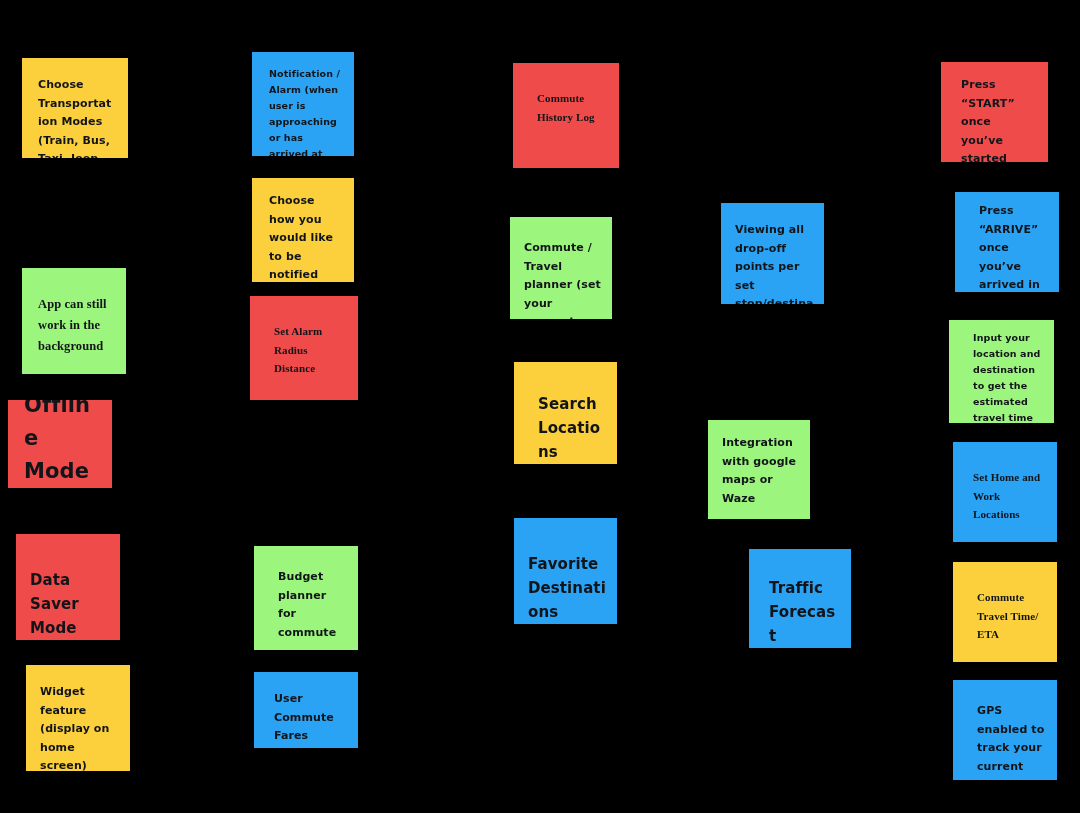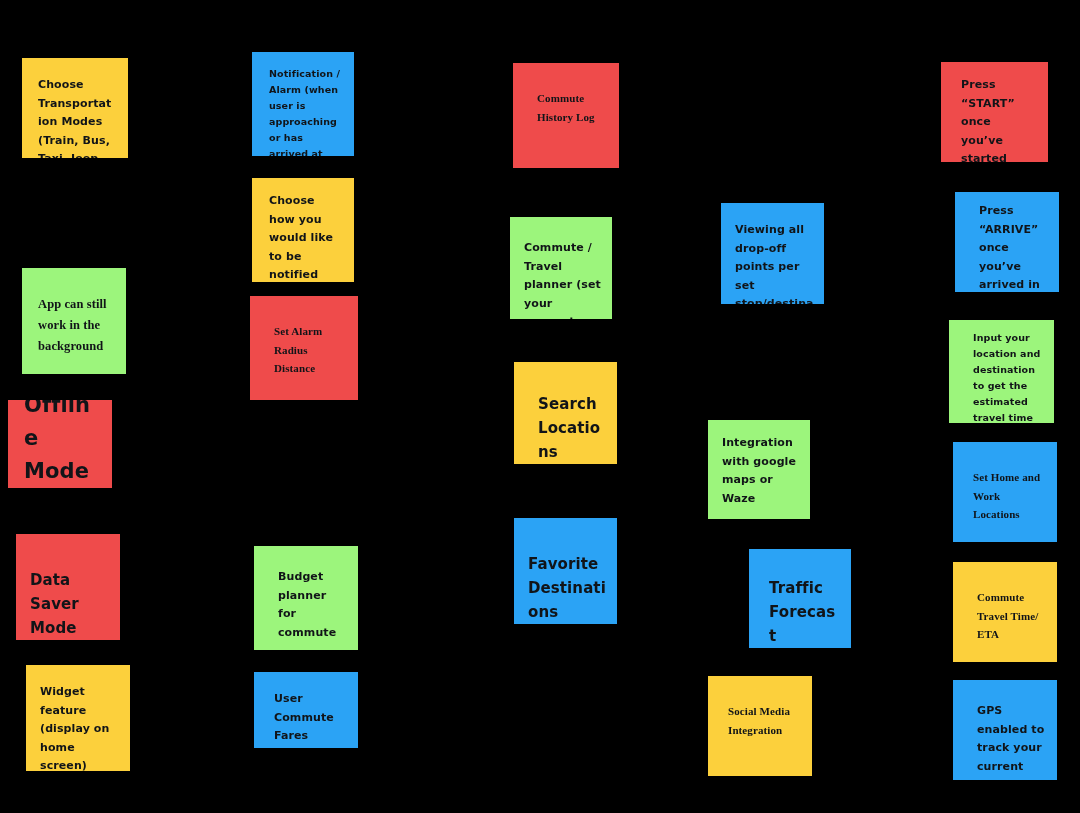--- a/index.html
+++ b/index.html
@@ -136,23 +136,20 @@
   </div>
 
   <div class="note c-green t-sm p-e v-top pad-top-14" style="left:708px; top:420px; width:102px; height:99px;">
     <span class="note-text">Integration with google maps or Waze</span>
   </div>
 
   <div class="note c-blue t-lg p-d v-center" style="left:749px; top:549px; width:102px; height:99px;">
     <span class="note-text">Traffic Forecast</span>
   </div>
 
-  <div class="note c-yellow t-sm p-d v-top pad-top-26" style="left:708px; top:676px; width:104px; height:100px;">
-    <span class="note-text">Social Media Integration</span>
-  </div>
 
   <div class="note c-red t-sm p-d v-top pad-top-14" style="left:941px; top:62px;  width:107px; height:100px;">
     <span class="note-text">Press “START” once you’ve started your commute</span>
   </div>
 
   <div class="note c-blue t-sm p-c v-top pad-top-10" style="left:955px; top:192px; width:104px; height:100px;">
     <span class="note-text">Press “ARRIVE” once you’ve arrived in your destination</span>
   </div>
 
   <div class="note c-green t-xs p-c v-top pad-top-10" style="left:949px; top:320px; width:105px; height:103px;">

